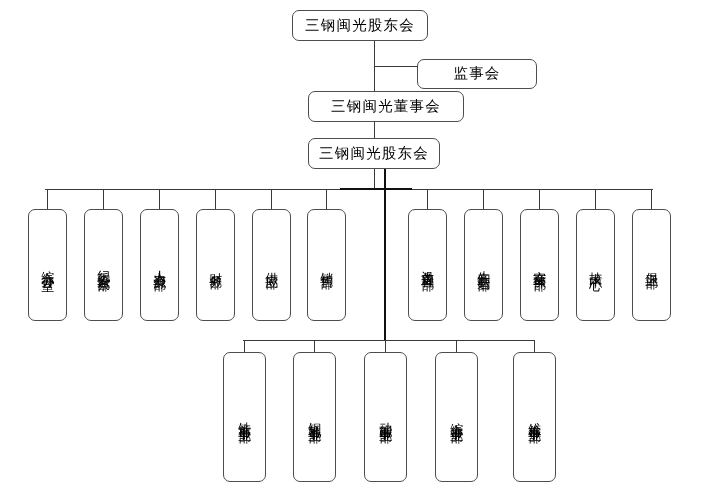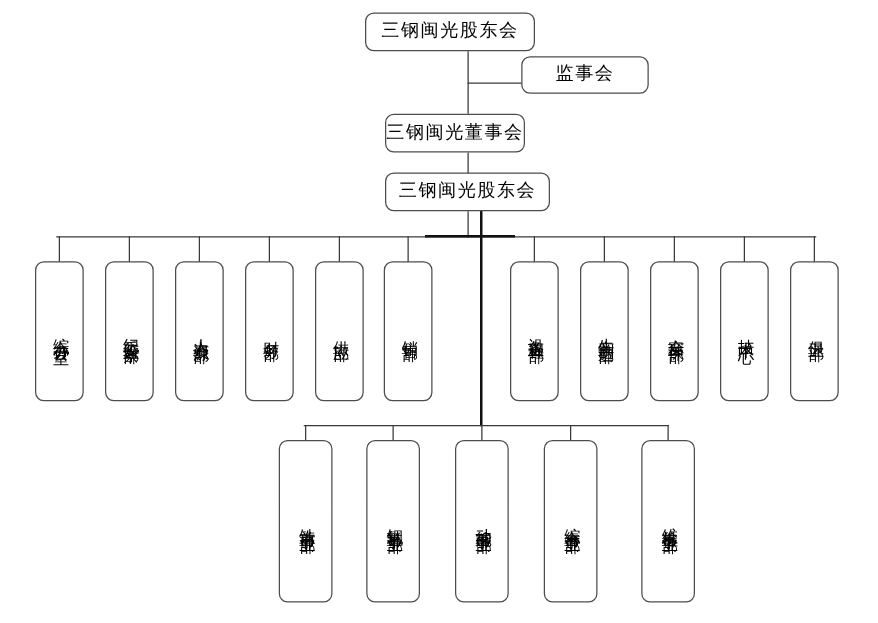--- a/index.html
+++ b/index.html
@@ -94,25 +94,25 @@
   <div class="ln v" style="left:244px; top:340px; height:13px;"></div>
   <div class="ln v" style="left:314px; top:340px; height:13px;"></div>
   <div class="ln v" style="left:385px; top:340px; height:13px;"></div>
   <div class="ln v" style="left:456px; top:340px; height:13px;"></div>
   <div class="ln v" style="left:534px; top:340px; height:13px;"></div>
 
   <div class="node horiz" style="left:292px; top:10px; width:136px; height:31px;">
     <span class="node-label">三钢闽光股东会</span>
   </div>
 
-  <div class="node horiz" style="left:417px; top:45px; width:102px; height:30px;">
+  <div class="node horiz" style="left:417px; top:59px; width:120px; height:30px;">
     <span class="node-label">监事会</span>
   </div>
 
-  <div class="node horiz" style="left:308px; top:91px; width:112px; height:31px;">
+  <div class="node horiz" style="left:308px; top:91px; width:156px; height:31px;">
     <span class="node-label">三钢闽光董事会</span>
   </div>
 
   <div class="node horiz" style="left:308px; top:138px; width:132px; height:31px;">
     <span class="node-label">三钢闽光股东会</span>
   </div>
 
   <div class="node vert" style="left:28px; top:209px; width:39px; height:112px;">
     <span class="node-label">综合办公室</span>
   </div>

